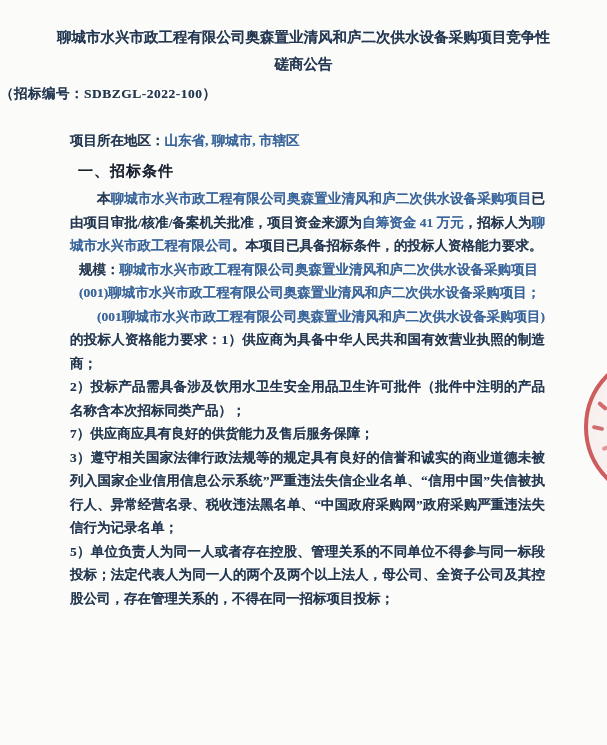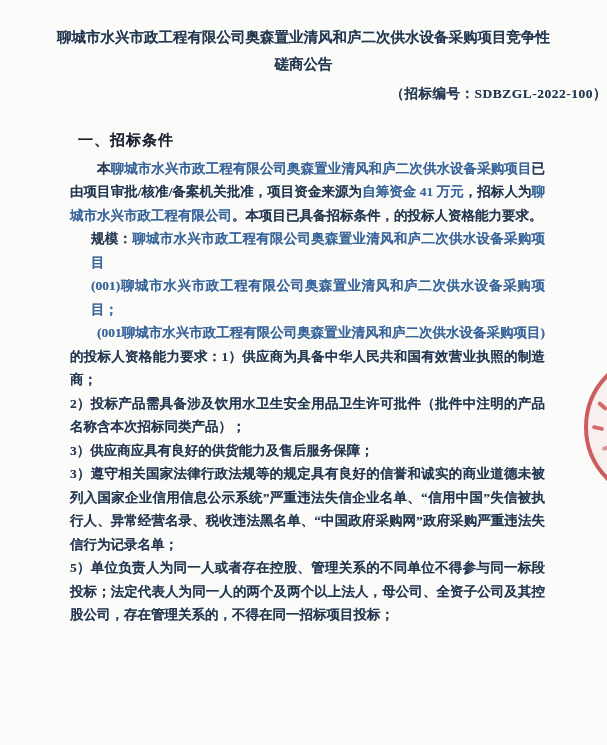--- a/index.html
+++ b/index.html
@@ -23,38 +23,38 @@
   .doc-title{
     margin:24px auto 0;
     max-width:505px;
     text-align:center;
     font-size:14.5px;
     line-height:27px;
     font-weight:700;
     color:var(--ink-dark);
   }
   .doc-subtitle{
-    text-align:right;
+    text-align:left;
     font-weight:700;
     font-size:13.5px;
     margin-top:7px;
     color:var(--ink-dark);
     letter-spacing:.5px;
   }
   .doc-body{
     margin:26px 62px 0 70px;
     font-size:13.5px;
     line-height:23.5px;
     font-weight:600;
     color:var(--ink-dark);
     text-align:justify;
   }
   .doc-body p{margin:0;}
   .doc-body p.indent{text-indent:2em;}
-  .doc-body p.inset{margin-left:21px;}
+  .doc-body p.inset{margin-left:9px;}
   .doc-body h2{
     font-size:15px;
     font-weight:700;
     color:var(--ink-heading);
     margin:7px 8px 4px;
     letter-spacing:1px;
     text-align:left;
   }
   .blue{color:var(--ink-blue);}
   .dark{color:var(--ink-dark);}
@@ -80,27 +80,28 @@
   .seal-mark.m2{width:12px;height:4px;left:4px;top:70px;transform:rotate(12deg);}
   .seal-mark.m3{width:8px;height:4px;left:14px;top:90px;transform:rotate(-20deg);opacity:.6;}
 </style>
 </head>
 <body>
 
 <div class="page">
   <h1 class="doc-title">聊城市水兴市政工程有限公司奥森置业清风和庐二次供水设备采购项目竞争性磋商公告</h1>
   <div class="doc-subtitle">（招标编号：SDBZGL-2022-100）</div>
   <div class="doc-body" id="doc-body">
+      <p><span class="dark">项目所在地区：</span><span class="blue">山东省, 聊城市, 市辖区</span></p>
       <h2><span>一、招标条件</span></h2>
       <p class="indent"><span class="dark">本</span><span class="blue">聊城市水兴市政工程有限公司奥森置业清风和庐二次供水设备采购项目</span><span class="dark">已由项目审批/核准/备案机关批准，项目资金来源为</span><span class="blue">自筹资金 41 万元</span><span class="dark">，招标人为</span><span class="blue">聊城市水兴市政工程有限公司</span><span class="dark">。本项目已具备招标条件，的投标人资格能力要求。</span></p>
       <p class="inset"><span class="dark bd">规模：</span><span class="blue">聊城市水兴市政工程有限公司奥森置业清风和庐二次供水设备采购项目</span></p>
       <p class="inset"><span class="blue">(001)聊城市水兴市政工程有限公司奥森置业清风和庐二次供水设备采购项目；</span></p>
       <p class="indent"><span class="blue">(001聊城市水兴市政工程有限公司奥森置业清风和庐二次供水设备采购项目)</span><span class="dark">的投标人资格能力要求：1）供应商为具备中华人民共和国有效营业执照的制造商；</span></p>
       <p><span class="dark">2）投标产品需具备涉及饮用水卫生安全用品卫生许可批件（批件中注明的产品名称含本次招标同类产品）；</span></p>
-      <p><span class="dark">3）供应商应具有良好的供货能力及售后服务保障；</span></p>
+      <p><span class="dark">7）供应商应具有良好的供货能力及售后服务保障；</span></p>
       <p><span class="dark">3）遵守相关国家法律行政法规等的规定具有良好的信誉和诚实的商业道德未被列入国家企业信用信息公示系统”严重违法失信企业名单、“信用中国”失信被执行人、异常经营名录、税收违法黑名单、“中国政府采购网”政府采购严重违法失信行为记录名单；</span></p>
       <p><span class="dark">5）单位负责人为同一人或者存在控股、管理关系的不同单位不得参与同一标段投标；法定代表人为同一人的两个及两个以上法人，母公司、全资子公司及其控股公司，存在管理关系的，不得在同一招标项目投标；</span></p>
     </div>
   <div class="seal">
     <span class="seal-mark m1"></span>
     <span class="seal-mark m2"></span>
     <span class="seal-mark m3"></span>
   </div>
 </div>
 

